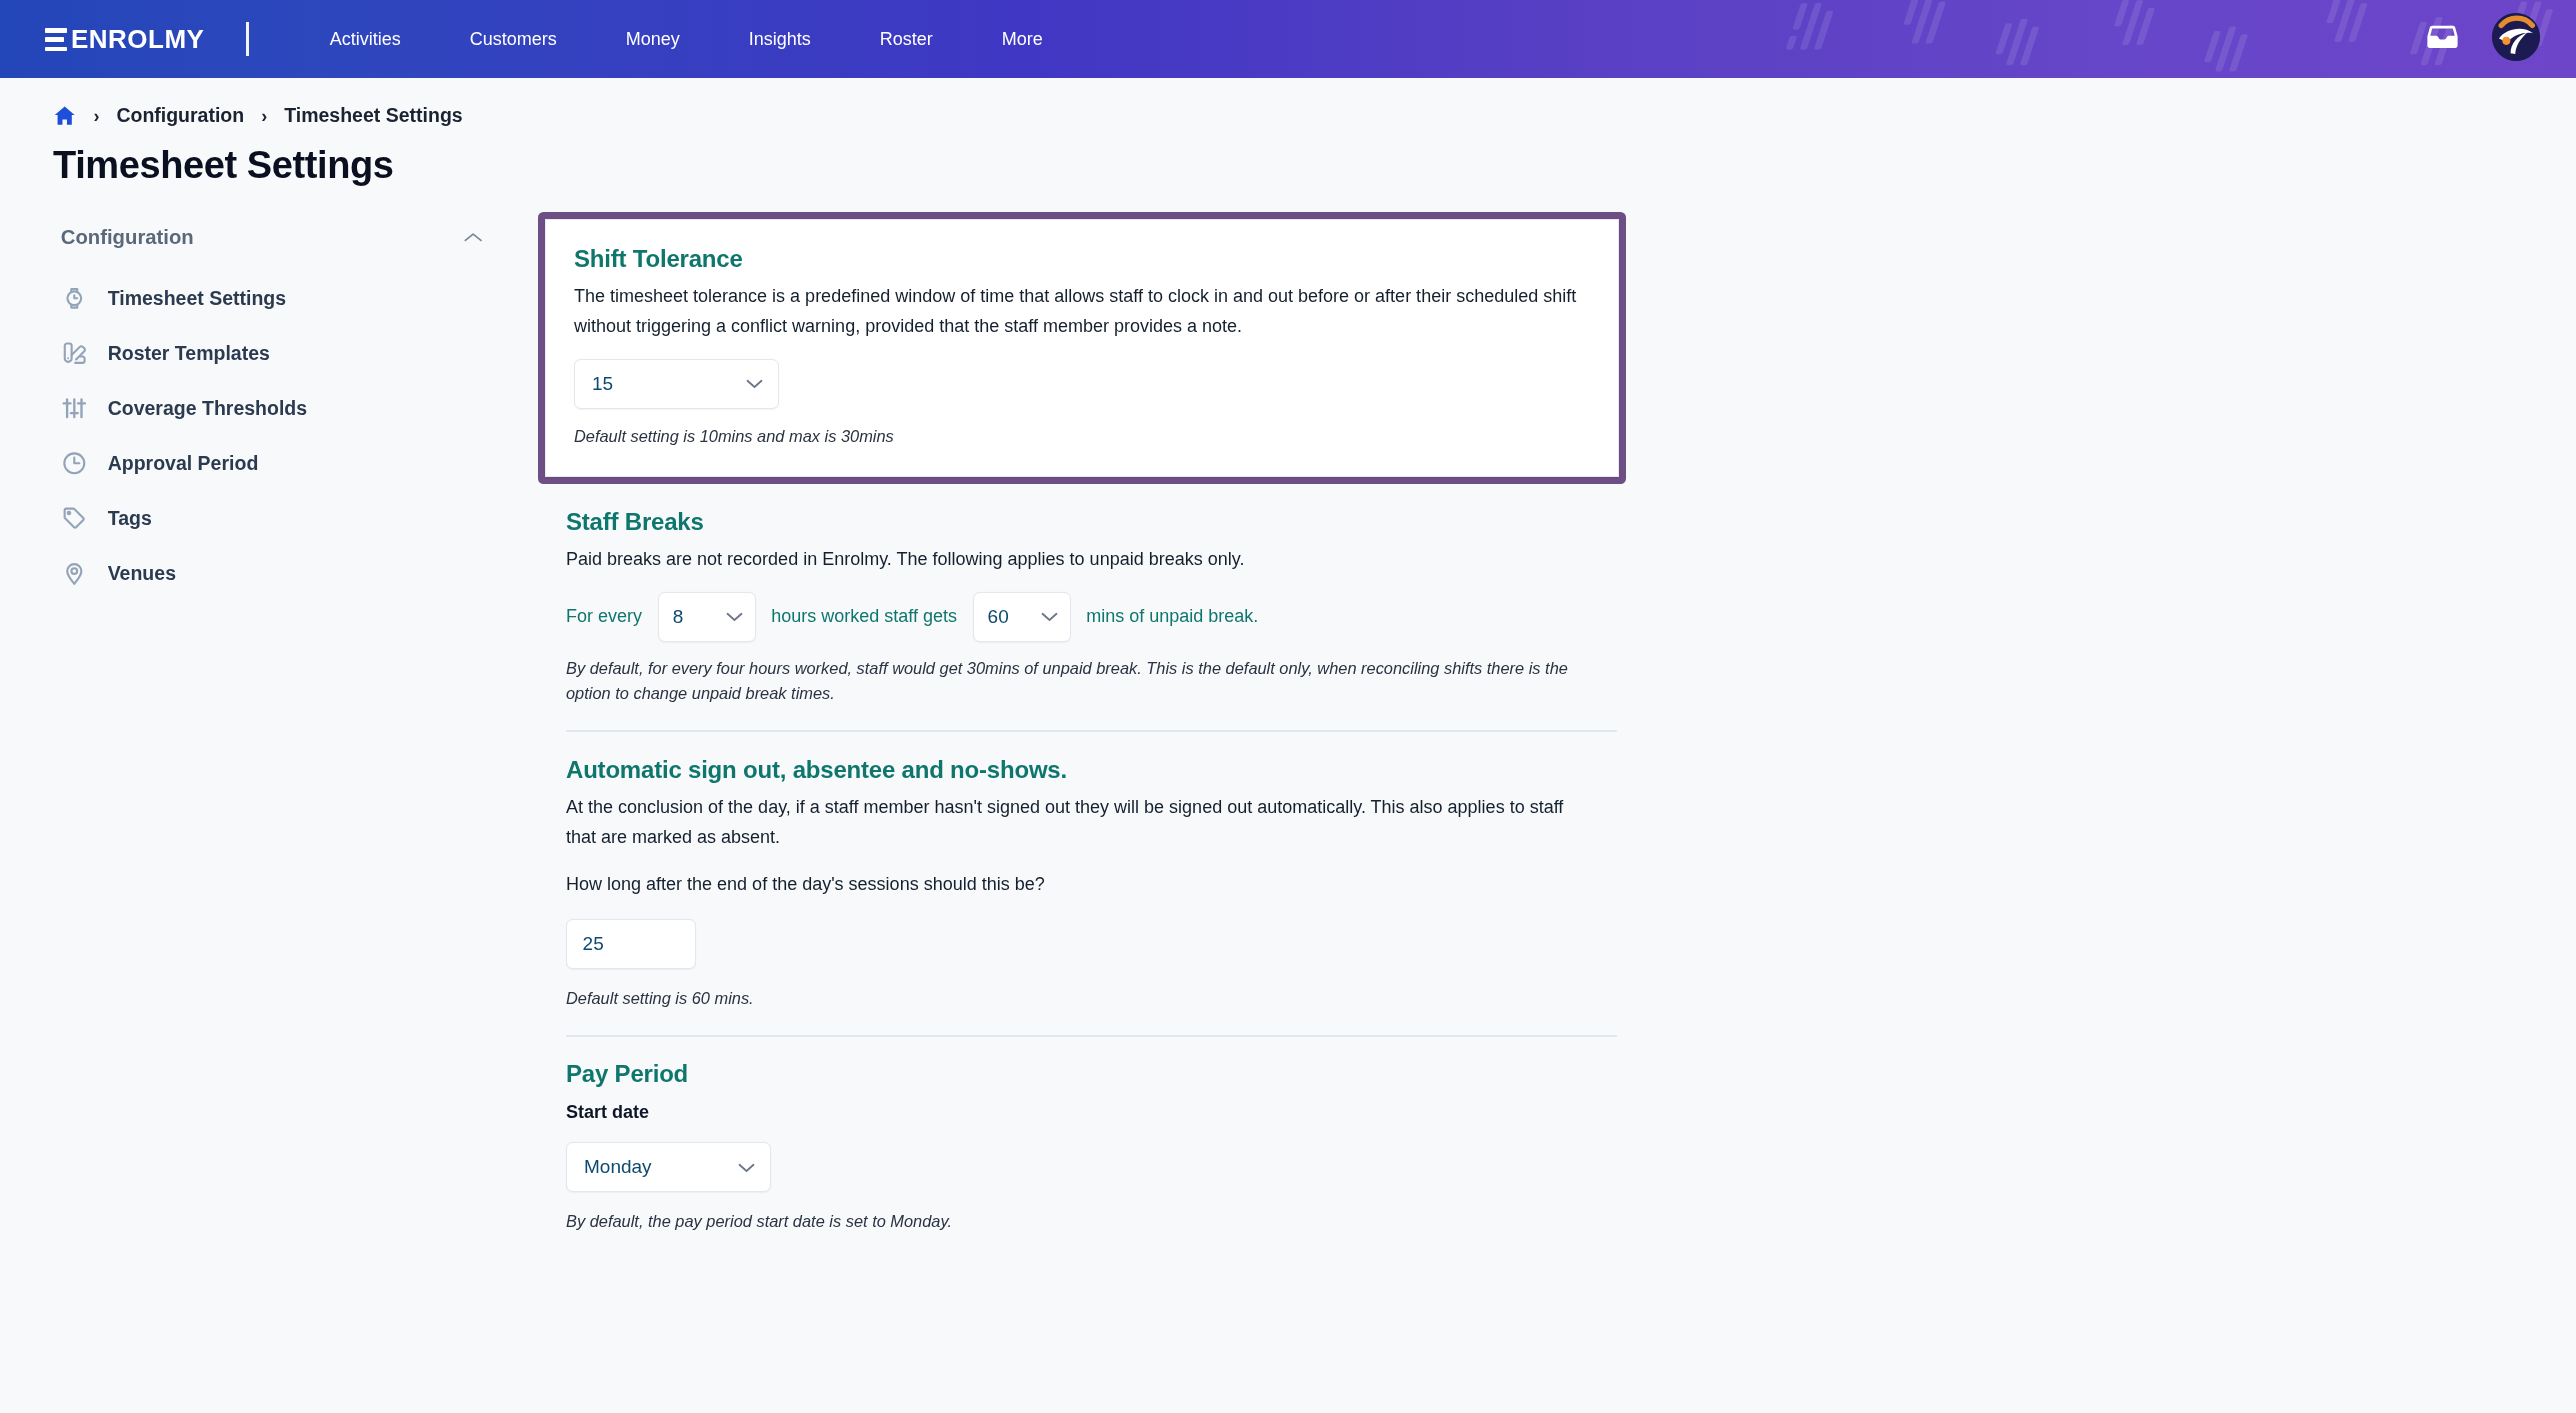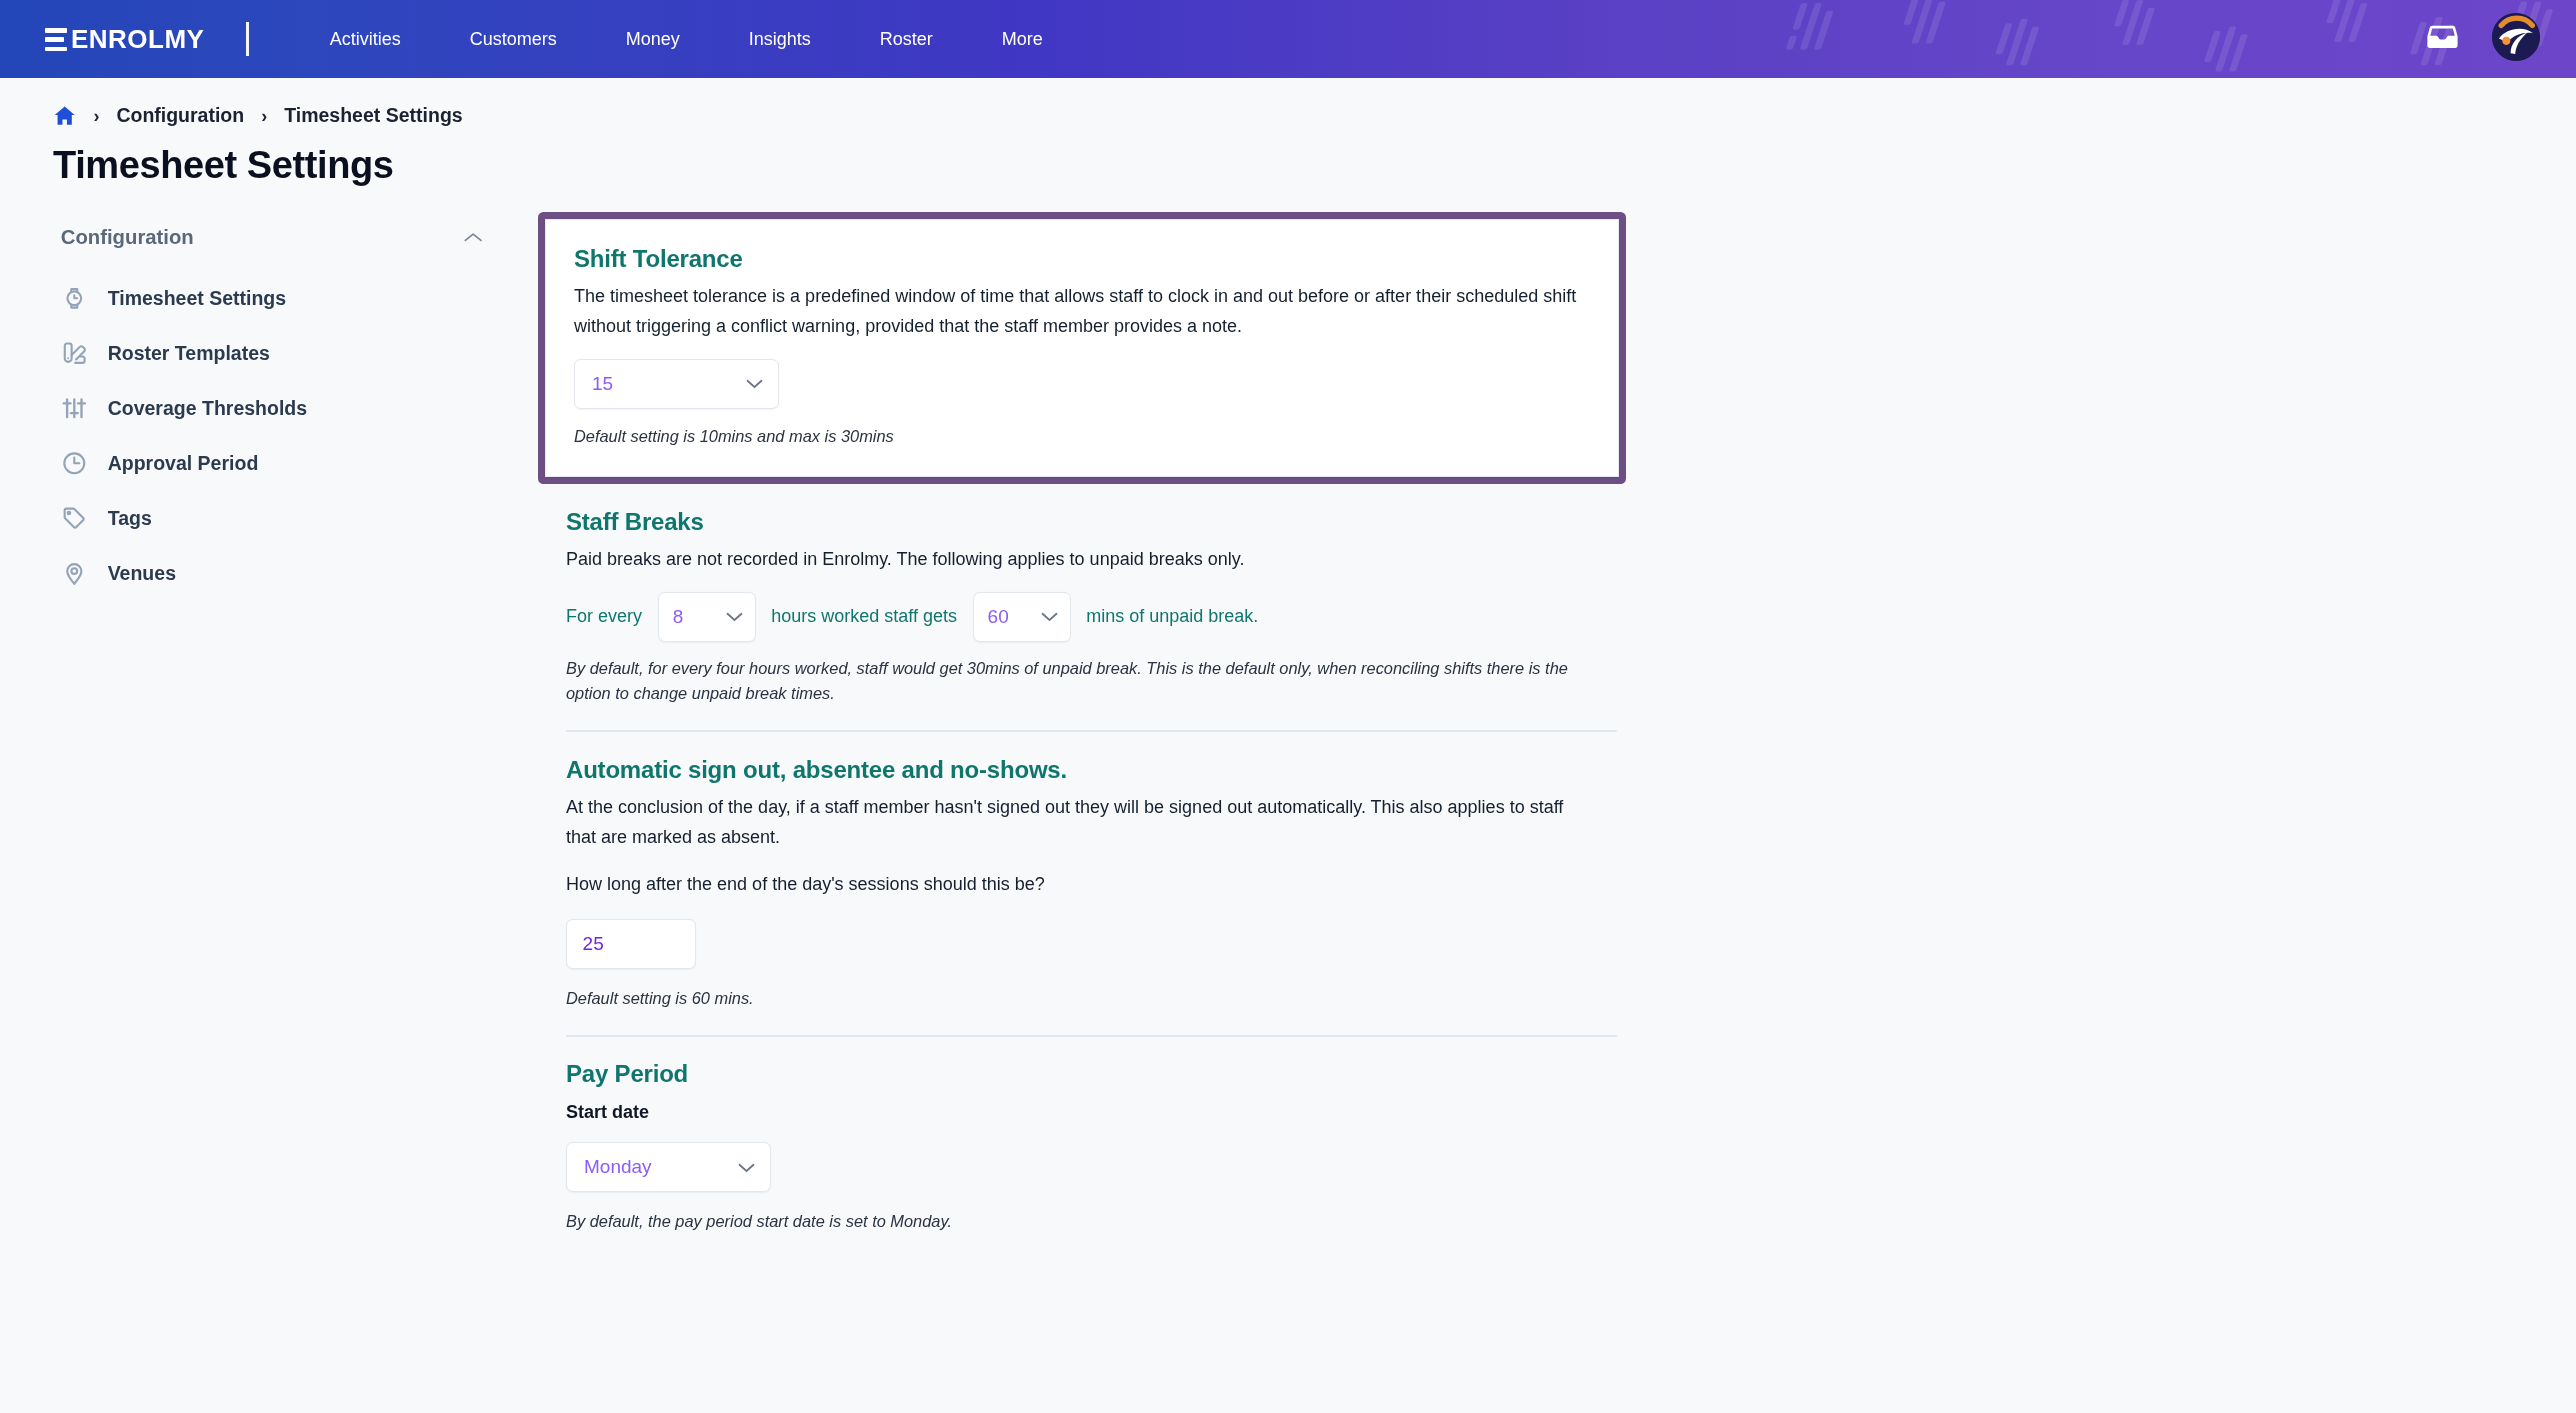--- a/index.html
+++ b/index.html
@@ -225,40 +225,40 @@
     border: 0.8px solid #e3e7ee;
     border-radius: 7px;
     box-shadow: 0 0.8px 1.6px rgba(16,24,40,0.05);
     height: 50px;
     padding: 0 14px 0 17px;
     cursor: pointer;
     vertical-align: middle;
   }
   .select-ctl .val {
     font-size: 19px;
-    color: #8b5cf6;
+    color: #0c4a6e;
     white-space: nowrap;
   }
   .select-ctl .chev { width: 19px; height: 11.7px; margin-left: 20.3px; display: block; flex: 0 0 19px; }
   .w-sm  { width: 98px; padding: 0 11px 0 14px; }
   .w-sm .chev { margin-left: 7.8px; }
   .w-lg  { width: 205px; }
 
   .text-ctl {
     display: inline-flex;
     align-items: center;
     background: #ffffff;
     border: 0.8px solid #e3e7ee;
     border-radius: 7px;
     box-shadow: 0 0.8px 1.6px rgba(16,24,40,0.05);
     height: 50px;
     width: 130px;
     padding: 0 15.6px;
     font-size: 19px;
-    color: #6d28d9;
+    color: #0c4a6e;
     font-family: "Liberation Sans", sans-serif;
     outline: none;
   }
 
   .sec-block { padding: 23.4px 0 0 28px; }
   .divider {
     height: 2.3px;
     background: #e2e8ef;
     width: 1051px;
     margin-left: 28px;

